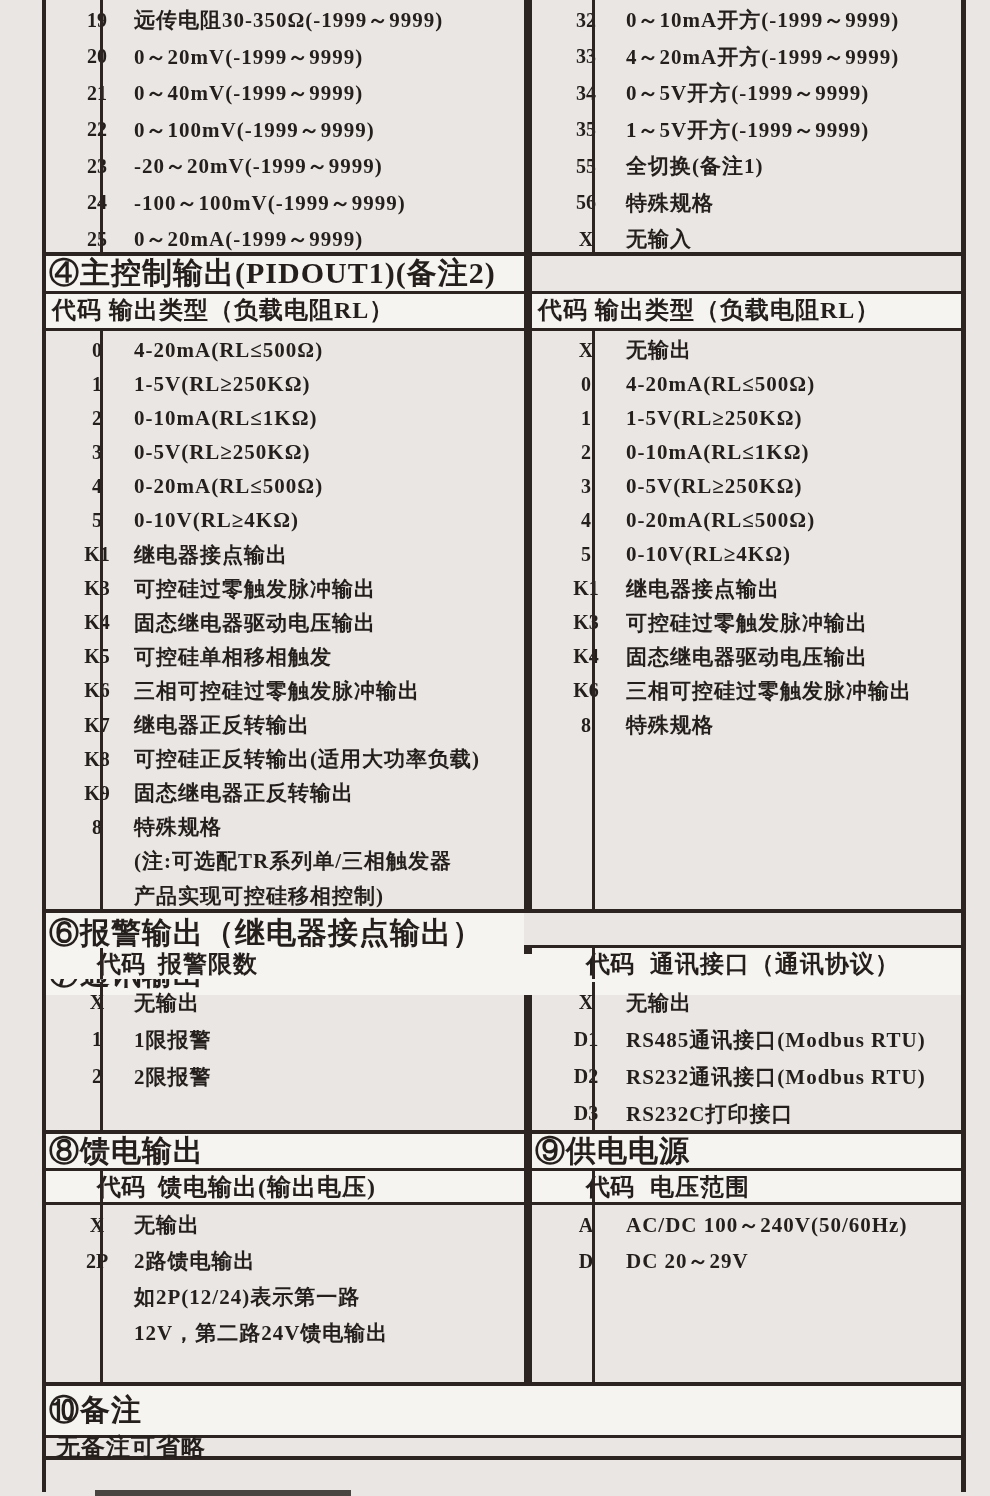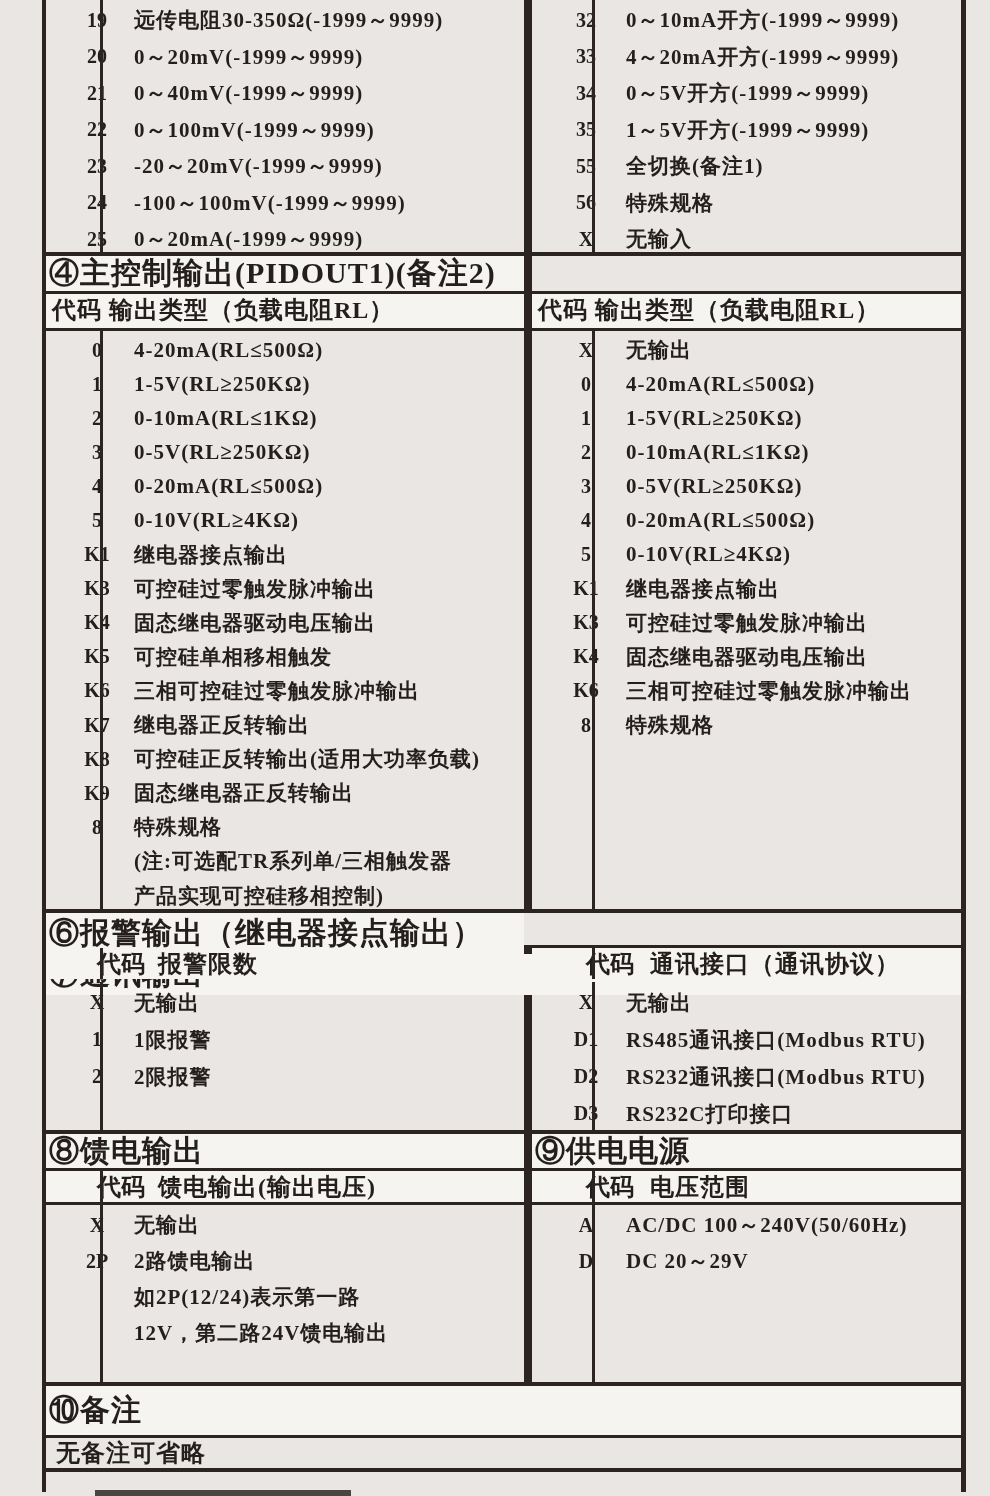--- a/index.html
+++ b/index.html
@@ -64,21 +64,21 @@
   #band-s67-body{height:152px;}
   #band-s67-body .trow{height:37px;}
   #band-s89-hdr{height:37px;}
   #band-s89-sub{height:34px;}
   #band-s89-body{height:181px;}
   #band-s89-body .trow{height:36px;}
 
   
   .full-band{display:flex;align-items:center;background:var(--band);}
   #band-s10-hdr{height:52px;border-bottom:3px solid var(--line);}
-  #band-s10-row{height:34px;border-bottom:4px solid var(--line);background:var(--cell);}
+  #band-s10-row{height:22px;border-bottom:4px solid var(--line);background:var(--cell);}
   #band-s10-row .lbl{padding-left:10px;font-size:24px;letter-spacing:1px;}
 
   #bottom-partial-bar{
     position:absolute;left:95px;top:1490px;width:256px;height:6px;
     background:#4a4541;
   }
 </style>
 </head>
 <body>
 

